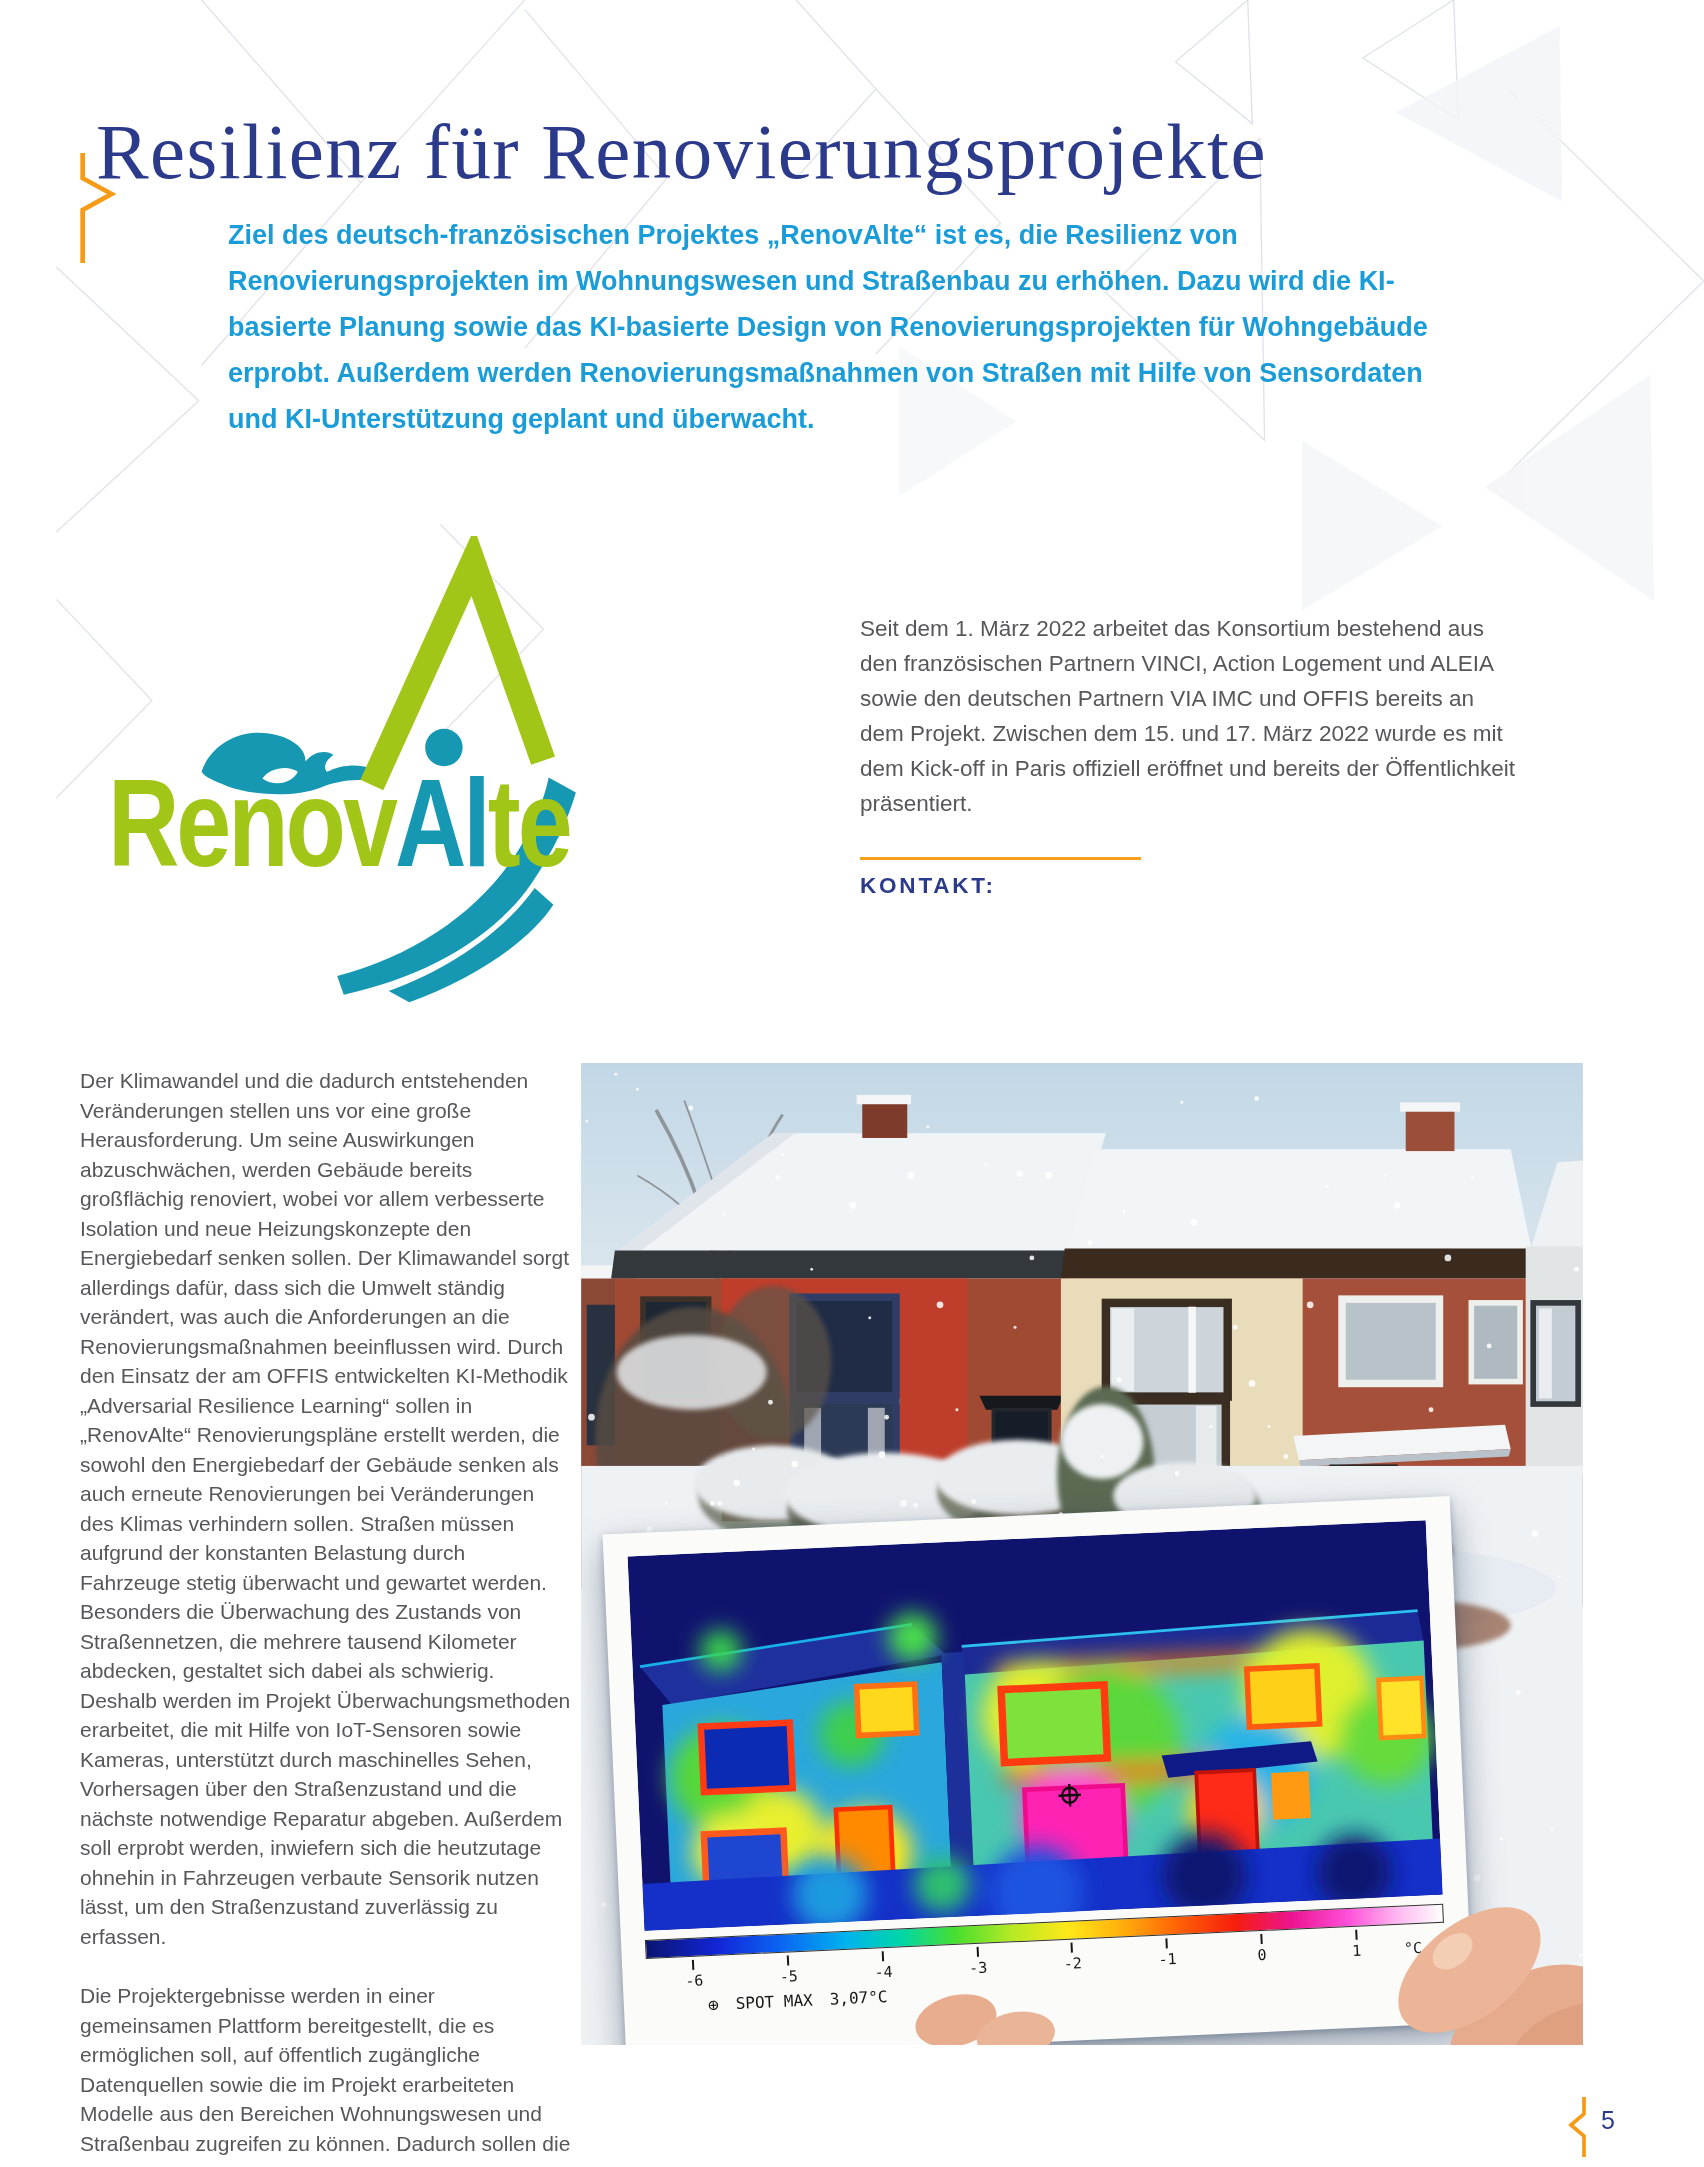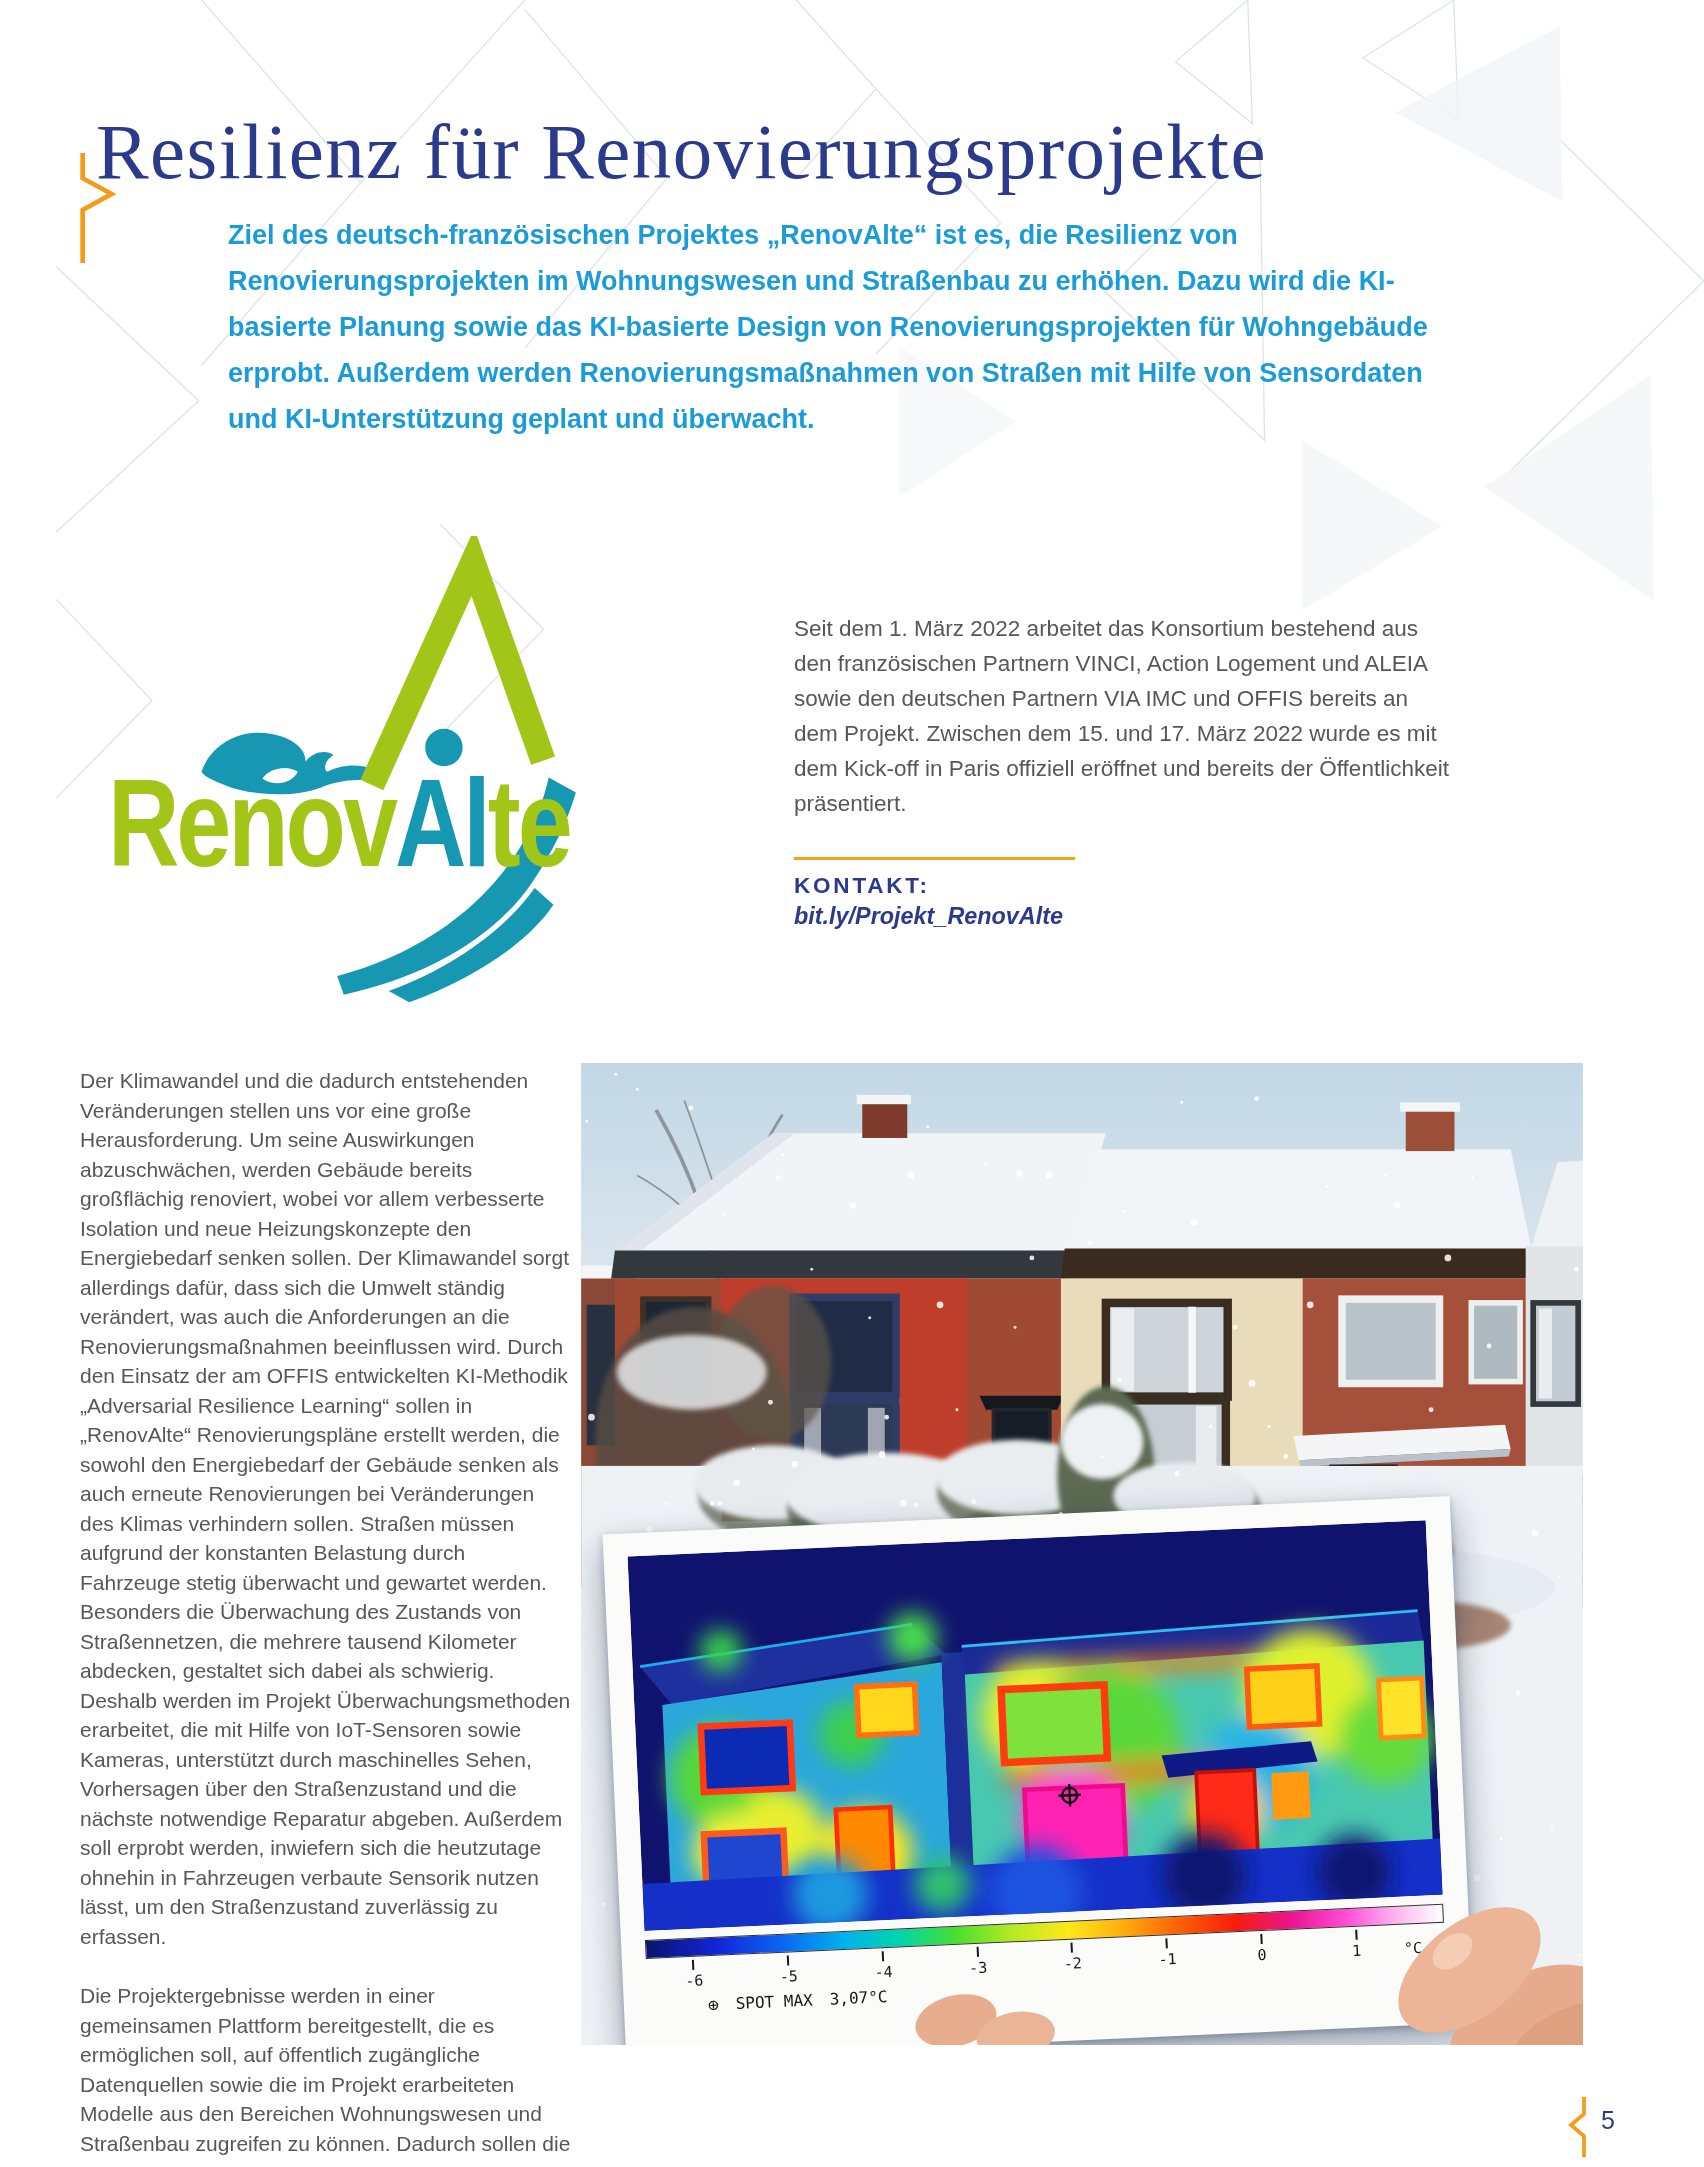--- a/index.html
+++ b/index.html
@@ -16,21 +16,21 @@
     font-size:79px; line-height:1.1; letter-spacing:1.4px; color:#2c3a8c; white-space:nowrap;
   }
 
   .intro {
     position:absolute; left:228px; top:212px; width:1246px; z-index:2;
     font-size:27px; line-height:46px; color:#1a9cd8;font-weight:bold;
   }
 
   .logo-svg { position:absolute; left:70px; top:536px; z-index:2; }
 
-  .col-right { position:absolute; left:794px; top:611px; width:656px; z-index:2; color:#57575a; }
+  .col-right { position:absolute; left:860px; top:611px; width:656px; z-index:2; color:#57575a; }
   .col-right .proj-text { font-size:22.5px; line-height:35px; }
   .contact-rule { width:281px; height:2.8px; background:#f5a11c; margin-top:36px; }
   .contact-heading { margin-top:13px; font-size:22.5px; font-weight:700; letter-spacing:2.8px; color:#2c3a8c; }
   .contact-line { font-size:23.4px; line-height:35px; font-style:italic; font-weight:700; color:#2c3a8c; }
   .contact-link { text-decoration:none; color:#2c3a8c; }
 
   .col-left {
     position:absolute; left:80px; top:1066px; width:491px; z-index:2;
     font-size:21px; line-height:29.5px; color:#57575a;
   }
@@ -117,21 +117,20 @@
 
     <text transform="scale(0.8 1)" x="50" y="353" font-family="Liberation Sans, sans-serif" font-weight="bold" font-size="132" letter-spacing="-4">
       <tspan fill="#a2c617">Renov</tspan><tspan fill="#1697b2">Al</tspan><tspan fill="#a2c617">te</tspan>
     </text>
   </svg>
 
   <div class="col-right">
     <p class="proj-text">Seit dem 1. März 2022 arbeitet das Konsortium bestehend aus den französischen Partnern VINCI, Action Logement und ALEIA sowie den deutschen Partnern VIA IMC und OFFIS bereits an dem Projekt. Zwischen dem 15. und 17. März 2022 wurde es mit dem Kick-off in Paris offiziell eröffnet und bereits der Öffentlichkeit präsentiert.</p>
     <div class="contact-rule"></div>
     <div class="contact-heading">KONTAKT:</div>
-    <div class="contact-line"><a class="contact-link" href="#">bit.ly/Projekt_RenovAlte</a></div>
   </div>
 
   <div class="col-left">
     <p>Der Klimawandel und die dadurch entstehenden Veränderungen stellen uns vor eine große Herausforderung. Um seine Auswirkungen abzuschwächen, werden Gebäude bereits großflächig renoviert, wobei vor allem verbesserte Isolation und neue Heizungskonzepte den Energiebedarf senken sollen. Der Klimawandel sorgt allerdings dafür, dass sich die Umwelt ständig verändert, was auch die Anforderungen an die Renovierungsmaßnahmen beeinflussen wird. Durch den Einsatz der am OFFIS entwickelten KI-Methodik „Adversarial Resilience Learning“ sollen in „RenovAlte“ Renovierungspläne erstellt werden, die sowohl den Energiebedarf der Gebäude senken als auch erneute Renovierungen bei Veränderungen des Klimas verhindern sollen. Straßen müssen aufgrund der konstanten Belastung durch Fahrzeuge stetig überwacht und gewartet werden. Besonders die Überwachung des Zustands von Straßennetzen, die mehrere tausend Kilometer abdecken, gestaltet sich dabei als schwierig. Deshalb werden im Projekt Überwachungsmethoden erarbeitet, die mit Hilfe von IoT-Sensoren sowie Kameras, unterstützt durch maschinelles Sehen, Vorhersagen über den Straßenzustand und die nächste notwendige Reparatur abgeben. Außerdem soll erprobt werden, inwiefern sich die heutzutage ohnehin in Fahrzeugen verbaute Sensorik nutzen lässt, um den Straßenzustand zuverlässig zu erfassen.</p>
     <p>Die Projektergebnisse werden in einer gemeinsamen Plattform bereitgestellt, die es ermöglichen soll, auf öffentlich zugängliche Datenquellen sowie die im Projekt erarbeiteten Modelle aus den Bereichen Wohnungswesen und Straßenbau zugreifen zu können. Dadurch sollen die Ergebnisse des Projektes auch anderen Akteur*innen in der Renovierungsbranche zugänglich gemacht werden.</p>
   </div>
 
   <div class="photo">
     <svg width="1002" height="982" viewBox="0 0 1069 1048">
       <defs>

